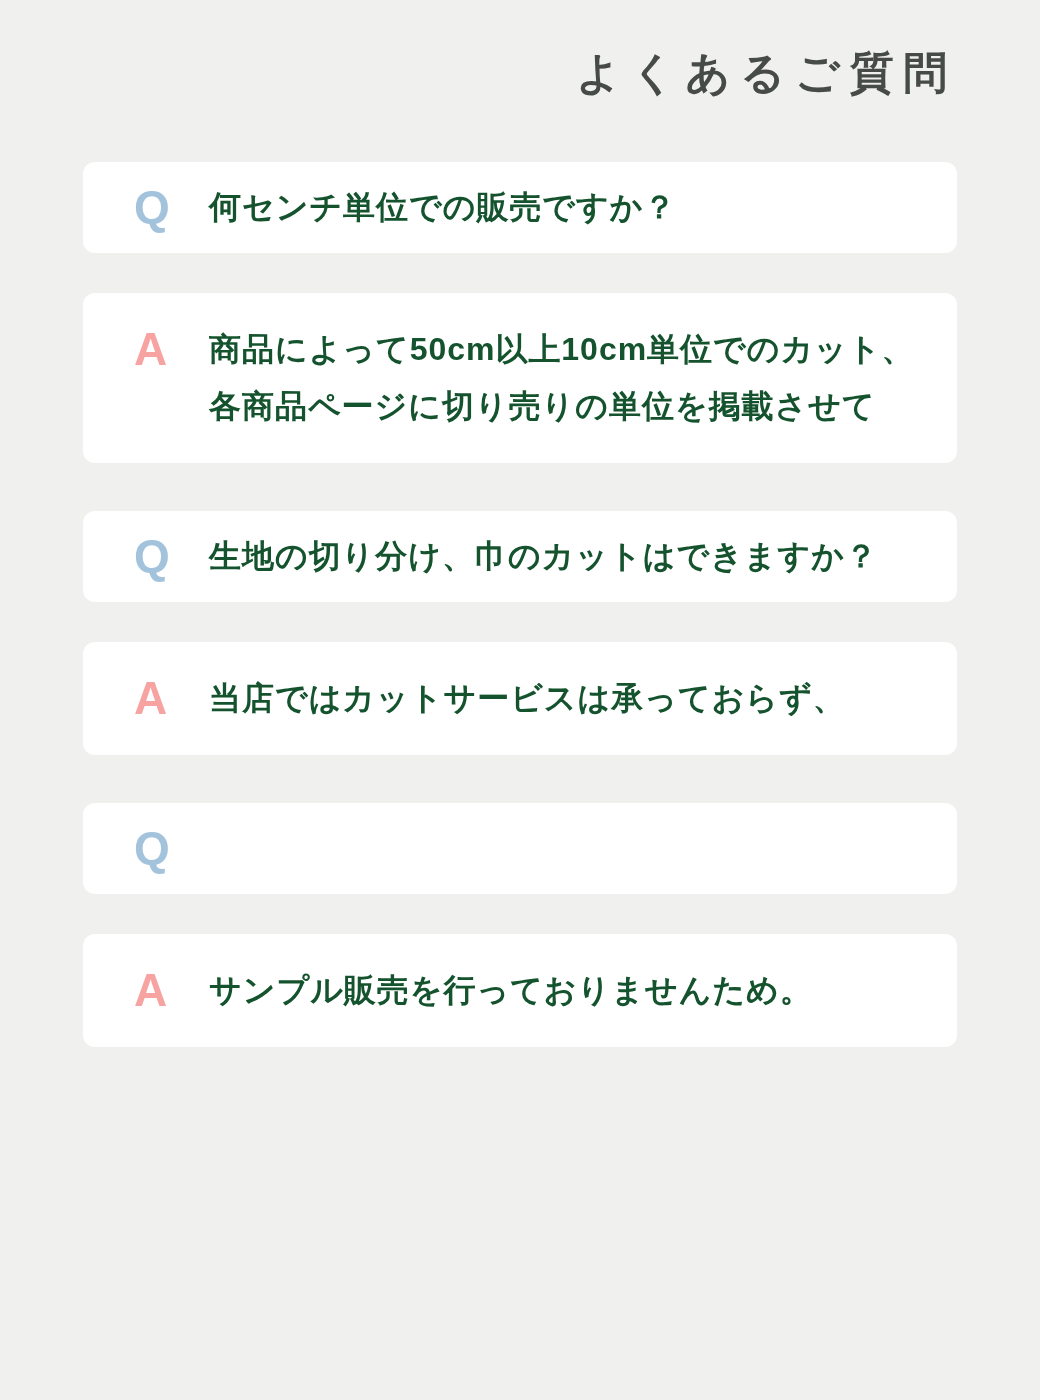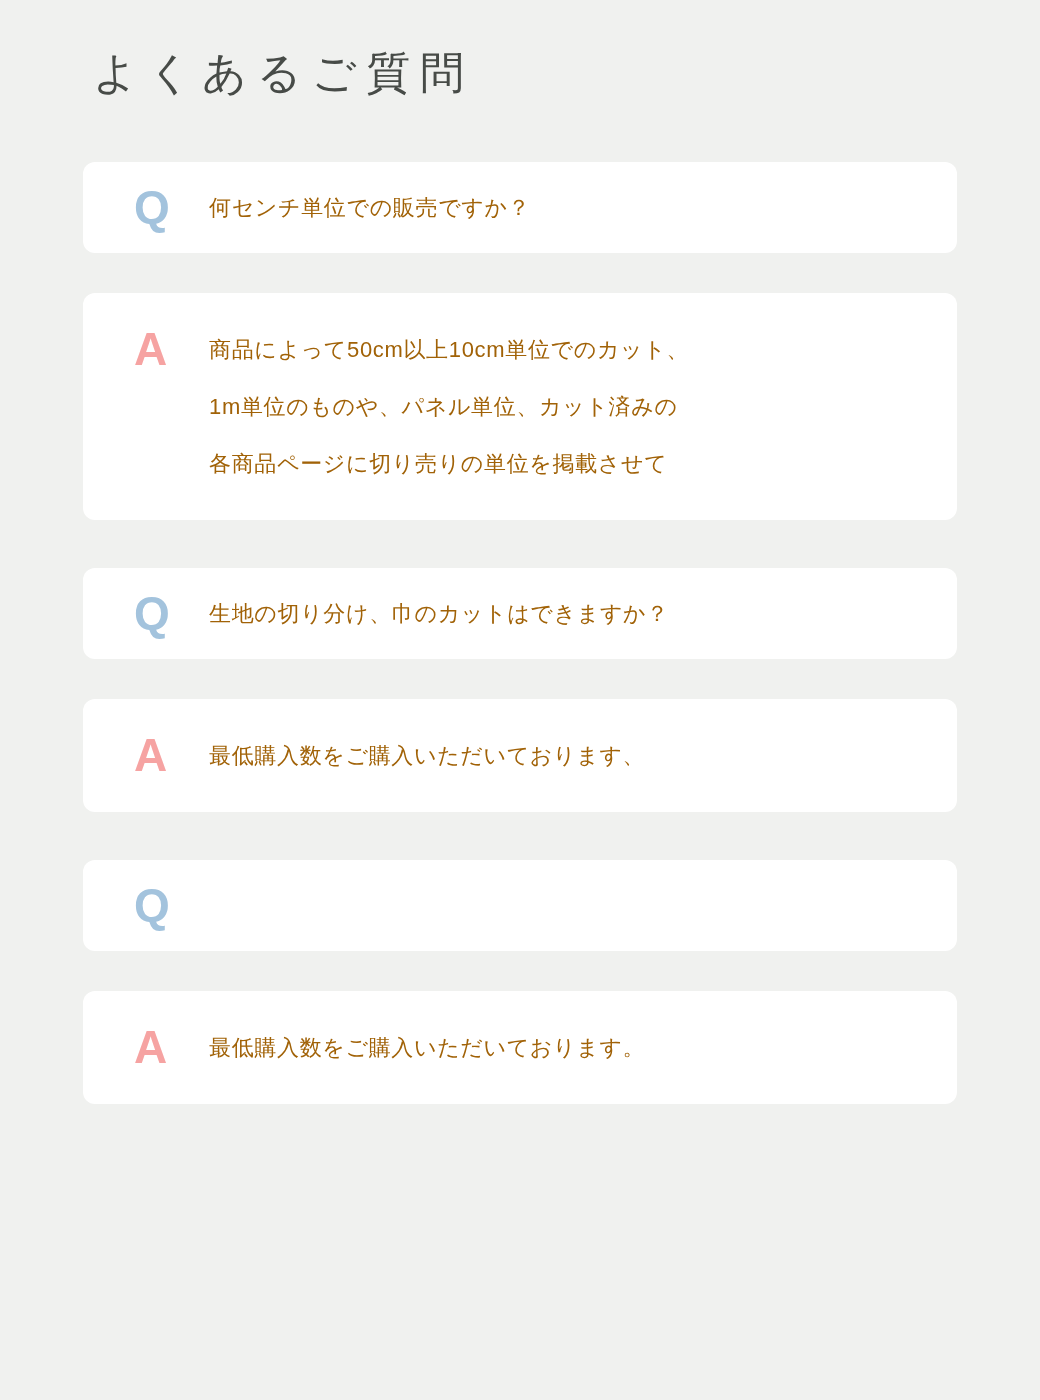--- a/index.html
+++ b/index.html
@@ -15,24 +15,24 @@
   }
   .page {
     width: 874px;
     margin: 0 auto;
     padding-top: 40px;
   }
   .title {
     margin: 0 0 56px 0;
     font-size: 44px;
     line-height: 66px;
-    font-weight: normal;
+    font-weight: bold;
     letter-spacing: 0.22em;
     text-indent: 0.22em; 
-    text-align: left;
+    text-align: right;
     color: #474b47;
   }
   .card {
     display: flex;
     align-items: flex-start;
     background: #ffffff;
     border-radius: 12px;
     padding: 17px 40px 17px 51px;
     box-sizing: border-box;
   }
@@ -54,69 +54,68 @@
     width: 45px;
     margin-right: 30px;
     font-size: 46px;
     line-height: 57px;
     font-weight: bold;
     text-align: left;
   }
   .q-badge { color: var(--q-color, #a3c3dd); }
   .a-badge { color: var(--a-color, #f6a3a2); }
   .text {
-    font-size: 22px;
+    font-size: 32px;
     line-height: 57px;
-    font-weight: 400;
+    font-weight: 700;
     letter-spacing: 0.03em;
-    color: #a16207;
+    color: #14532d;
   }
   .text .line {
     display: block;
   }
 </style>
 </head>
 <body style="background: rgb(240, 241, 239);">
 
 <main class="page">
   <h1 class="title">よくあるご質問</h1>
   <section class="faq-list">
   <div class="qa-pair">
     <div class="card q-card">
       <span class="badge q-badge">Q</span>
       <div class="text q-text">何センチ単位での販売ですか？</div>
     </div>
     <div class="card a-card">
       <span class="badge a-badge">A</span>
       <div class="text a-text">
             <span class="line">商品によって50cm以上10cm単位でのカット、</span>
-            <span class="line">1m単位のものや、パネル単位、カット済みの</span>
             <span class="line">各商品ページに切り売りの単位を掲載させて</span>
           </div>
     </div>
   </div>
 
   <div class="qa-pair">
     <div class="card q-card">
       <span class="badge q-badge">Q</span>
       <div class="text q-text">生地の切り分け、巾のカットはできますか？</div>
     </div>
     <div class="card a-card">
       <span class="badge a-badge">A</span>
       <div class="text a-text">
-            <span class="line">最低購入数をご購入いただいております、</span>
+            <span class="line">当店ではカットサービスは承っておらず、</span>
           </div>
     </div>
   </div>
 
   <div class="qa-pair">
     <div class="card q-card">
       <span class="badge q-badge">Q</span>
     </div>
     <div class="card a-card">
       <span class="badge a-badge">A</span>
       <div class="text a-text">
-            <span class="line">最低購入数をご購入いただいております。</span>
+            <span class="line">サンプル販売を行っておりませんため。</span>
           </div>
     </div>
   </div>
 </section>
 </main>
 
 </body></html>

